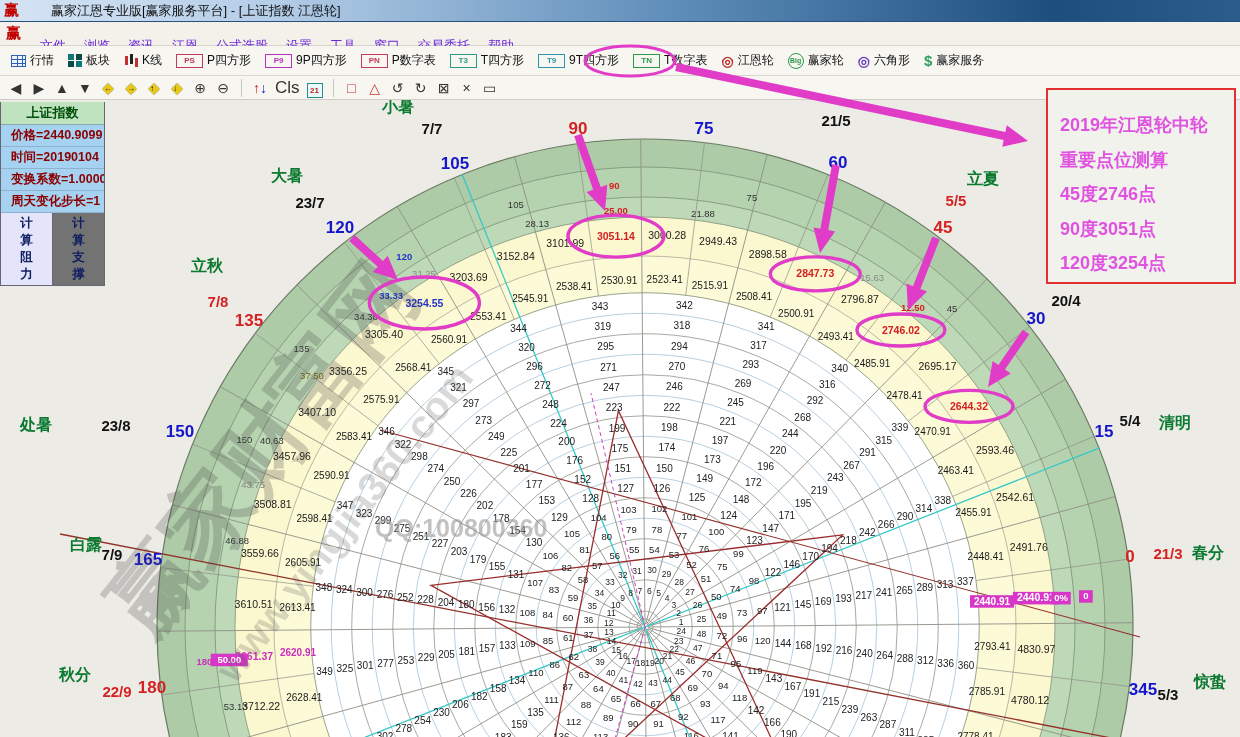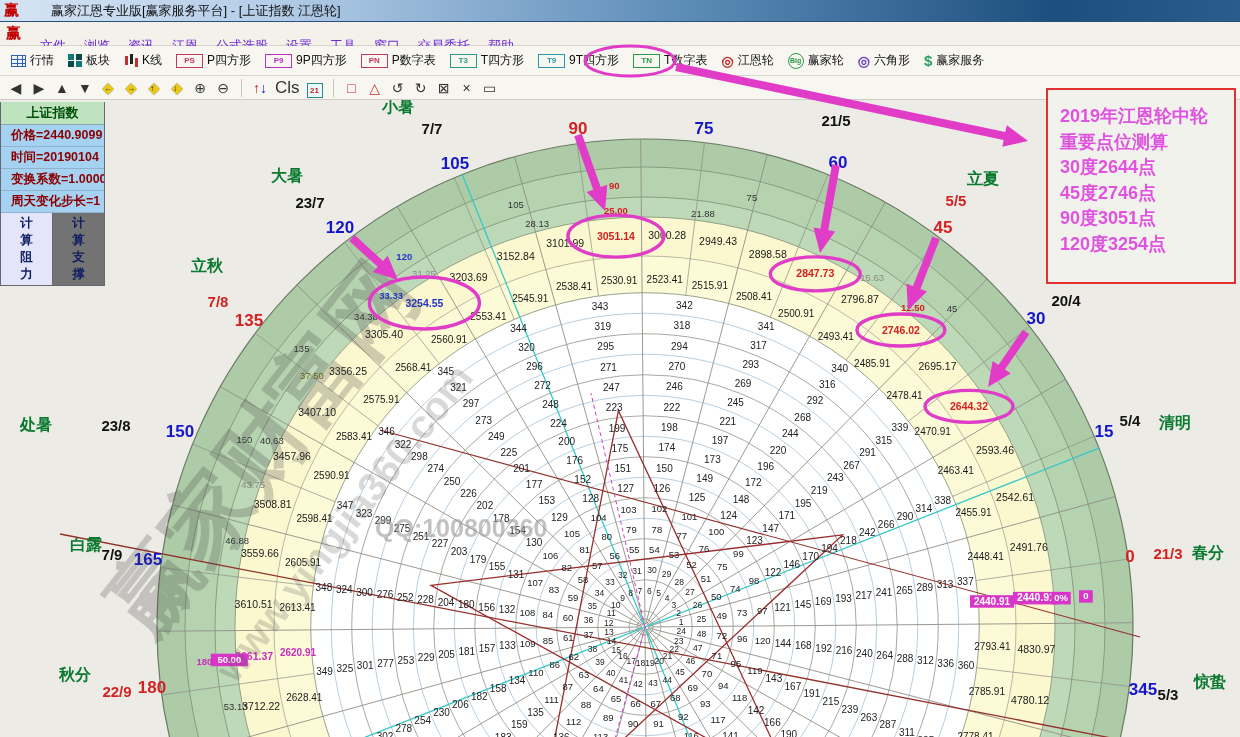--- a/index.html
+++ b/index.html
@@ -44,21 +44,21 @@
 
 #infopanel{position:absolute;left:0;top:102px;width:105px;border:1px solid #667;border-top:none;background:#fff;z-index:30;font-weight:bold;}
 #infopanel .hdr{background:#bfe2bf;color:#00500a;font-size:13px;text-align:center;padding:2px 0;border-bottom:1px solid #8aa;}
 #infopanel .row{background:#a6d2f2;color:#8b0000;font-size:12.5px;padding:2px 10px;border-bottom:1px solid #8fb2cf;white-space:nowrap;overflow:hidden;}
 #infopanel .btns{display:flex;}
 #infopanel .btns div{font-size:12.5px;padding:2px 18px;flex:1;text-align:center;color:#102060;}
 #infopanel .btn-res{background:#e4e4fb;border-right:1px solid #667;}
 #infopanel .btn-sup{background:#737373;color:#052;}
 
 #annobox{position:absolute;left:1046px;top:88px;width:190px;height:196px;background:#f1f2ec;border:2px solid #e23030;z-index:50;padding:14px 10px 0 12px;}
-#annobox div{color:#e052e0;font-size:18px;font-weight:bold;line-height:25.5px;white-space:nowrap;}
+#annobox div{color:#e052e0;font-size:18px;font-weight:bold;line-height:25.5px;white-space:nowrap;margin-top:9px;}
 
 #wheel{position:absolute;left:0;top:100px;z-index:10;}
 #overlay{position:absolute;left:0;top:0;z-index:100;pointer-events:none;}
 </style>
 </head>
 <body>
 <div id="screen">
 
 <div id="titlebar">
   <span class="logo">赢</span>
@@ -693,21 +693,20 @@
       <g>
         <text x="0" y="0" transform="translate(150,540) rotate(-52)" font-size="88" font-weight="bold" fill="#444" opacity="0.24">赢家财富网</text>
         <text x="0" y="0" transform="translate(235,585) rotate(-52)" font-size="40" font-weight="bold" fill="#555" opacity="0.22">www.yingjia360.com</text>
         <text x="375" y="437" font-size="25" font-weight="bold" fill="#9a9a9a" opacity="0.6">QQ:100800360</text>
       </g>
     </svg>
 
 <div id="annobox">
       <div>2019年江恩轮中轮</div>
       <div>重要点位测算</div>
-      <div>30度2644点</div>
       <div>45度2746点</div>
       <div>90度3051点</div>
       <div>120度3254点</div>
     </div>
 
 <svg id="overlay" width="1240" height="737">
       <g fill="none" stroke="#e13cc8" stroke-width="3.4">
         <ellipse cx="615.9" cy="236.1" rx="48" ry="21"></ellipse>
         <ellipse cx="424.4" cy="303.0" rx="55" ry="26"></ellipse>
         <ellipse cx="815.3" cy="273.9" rx="45" ry="17"></ellipse>

